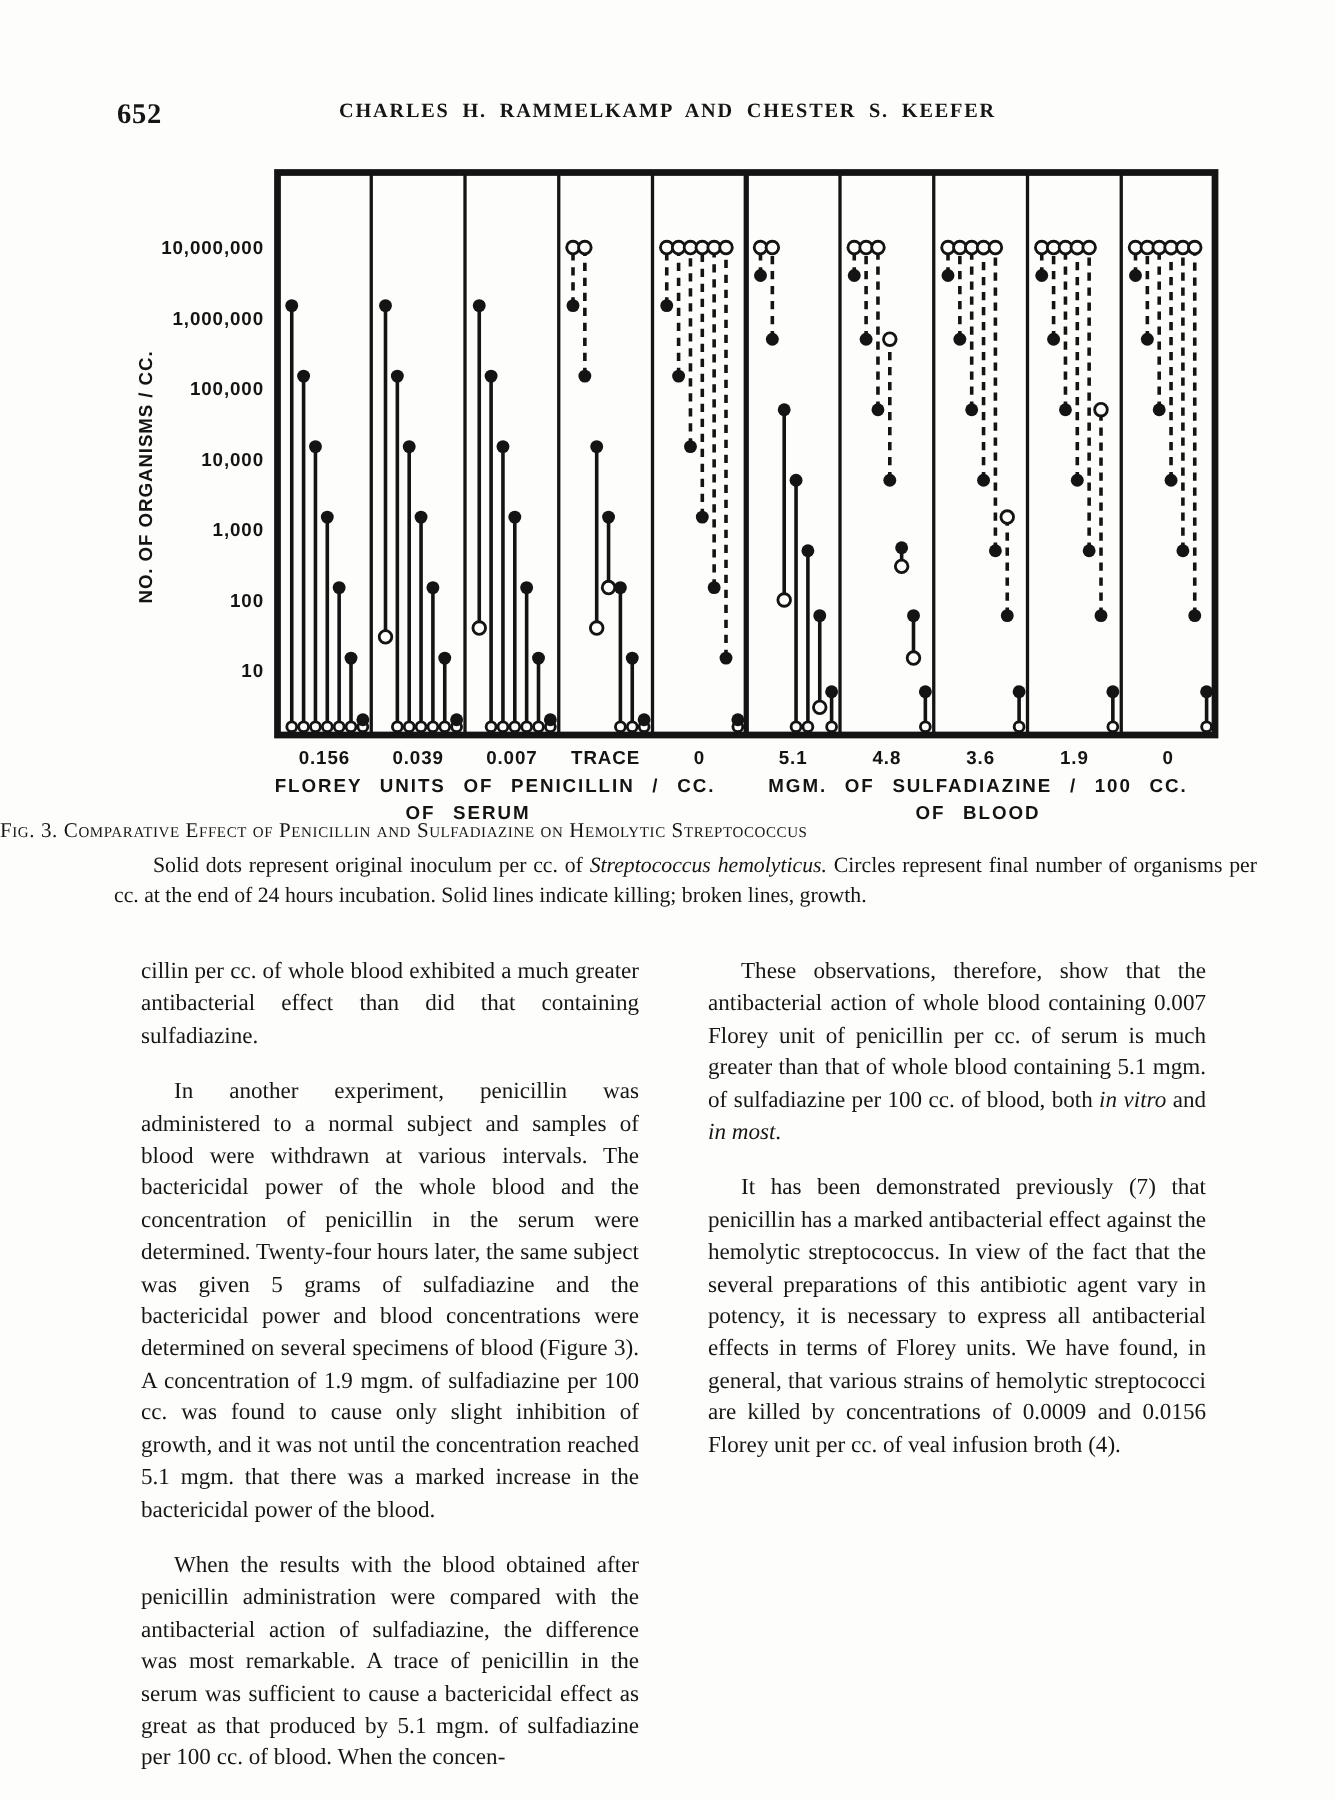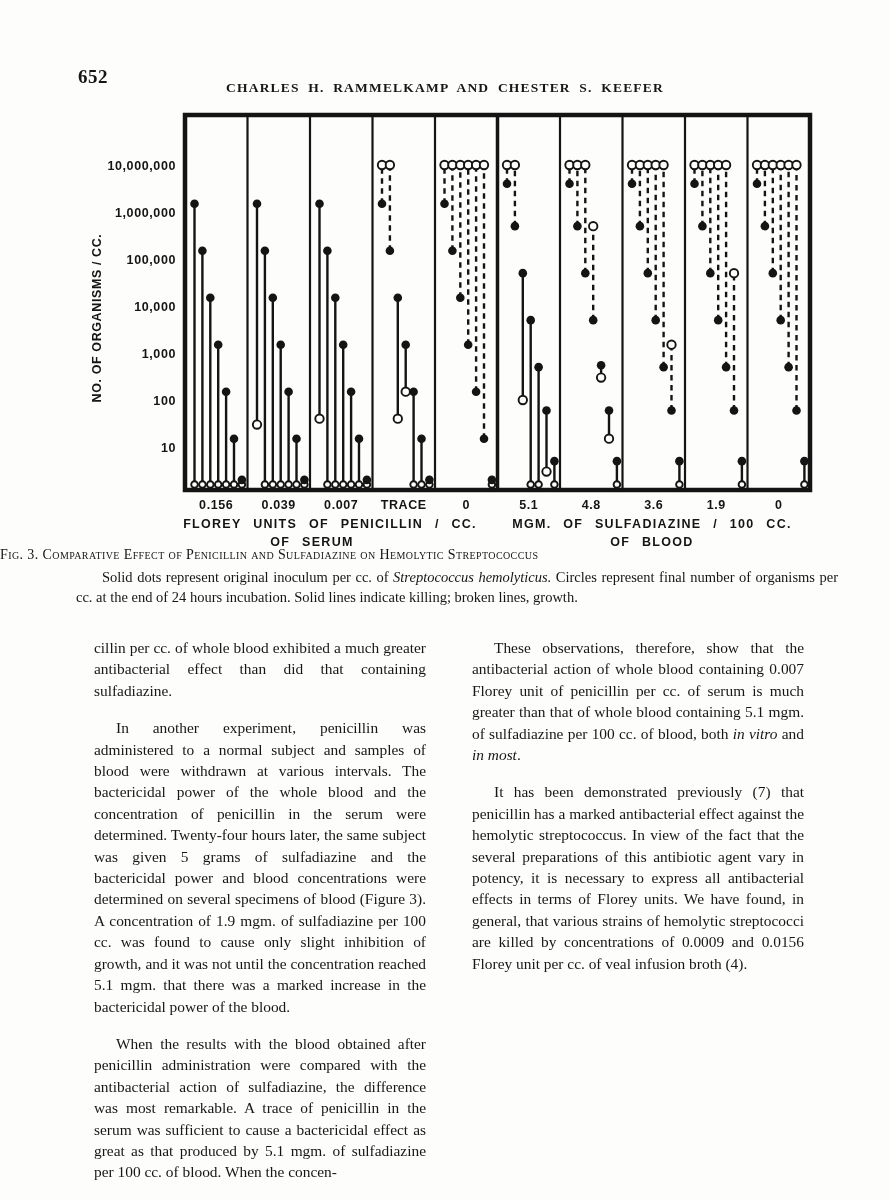--- a/index.html
+++ b/index.html
@@ -1,19 +1,19 @@
 <!DOCTYPE html>
 <html><head>
 <meta charset="utf-8">
 <style>
   html,body{margin:0;padding:0;background:#888;}
   .page{position:relative;width:890px;height:1200px;background:#fdfdfb;color:#161616;
         font-family:"Liberation Serif",serif;overflow:hidden;}
   .pageno{position:absolute;left:78px;top:66px;font-size:19px;font-weight:bold;letter-spacing:.5px;font-family:Liberation Serif, serif;}
-  .runhead{position:absolute;left:0;top:80px;width:100%;text-align:center;
+  .runhead{position:absolute;left:0;top:66px;width:100%;text-align:center;
            font-size:13.5px;font-weight:bold;letter-spacing:1.2px;word-spacing:4px;}
   svg.chart{position:absolute;left:0;top:0;}
   .tick{font-family:"Liberation Sans",sans-serif;font-weight:700;font-size:12.5px;
         letter-spacing:.6px;fill:#141414;}
   .wide{word-spacing:7px;letter-spacing:1.3px;}
   .cap-title{position:absolute;left:0;top:547px;width:100%;text-align:left;
              font-size:14px;font-variant:small-caps;letter-spacing:.4px;}
   .cap-body{position:absolute;left:76px;top:567px;width:762px;font-size:14.5px;
             line-height:20px;text-align:justify;text-indent:26px;}
   .col{position:absolute;top:621px;width:364px;font-size:15.4px;line-height:21.4px;

